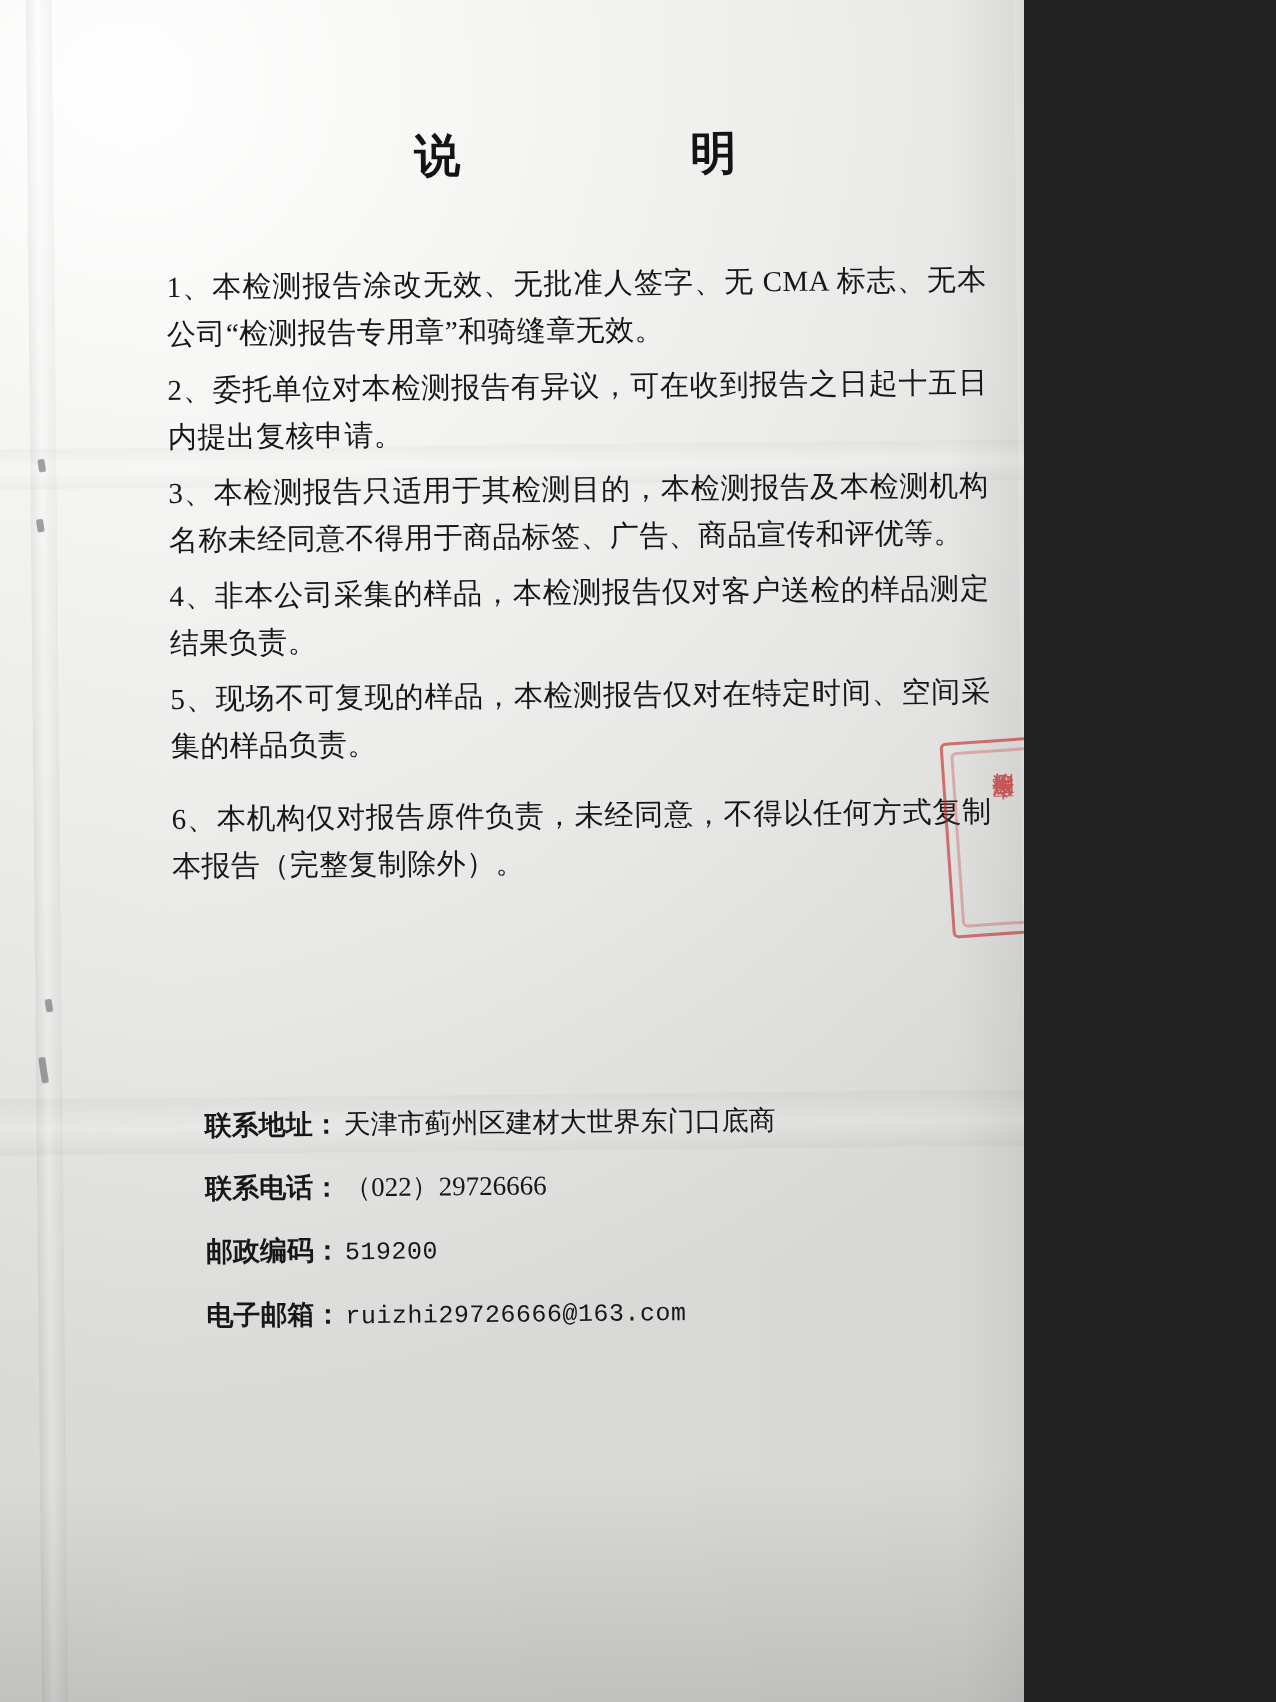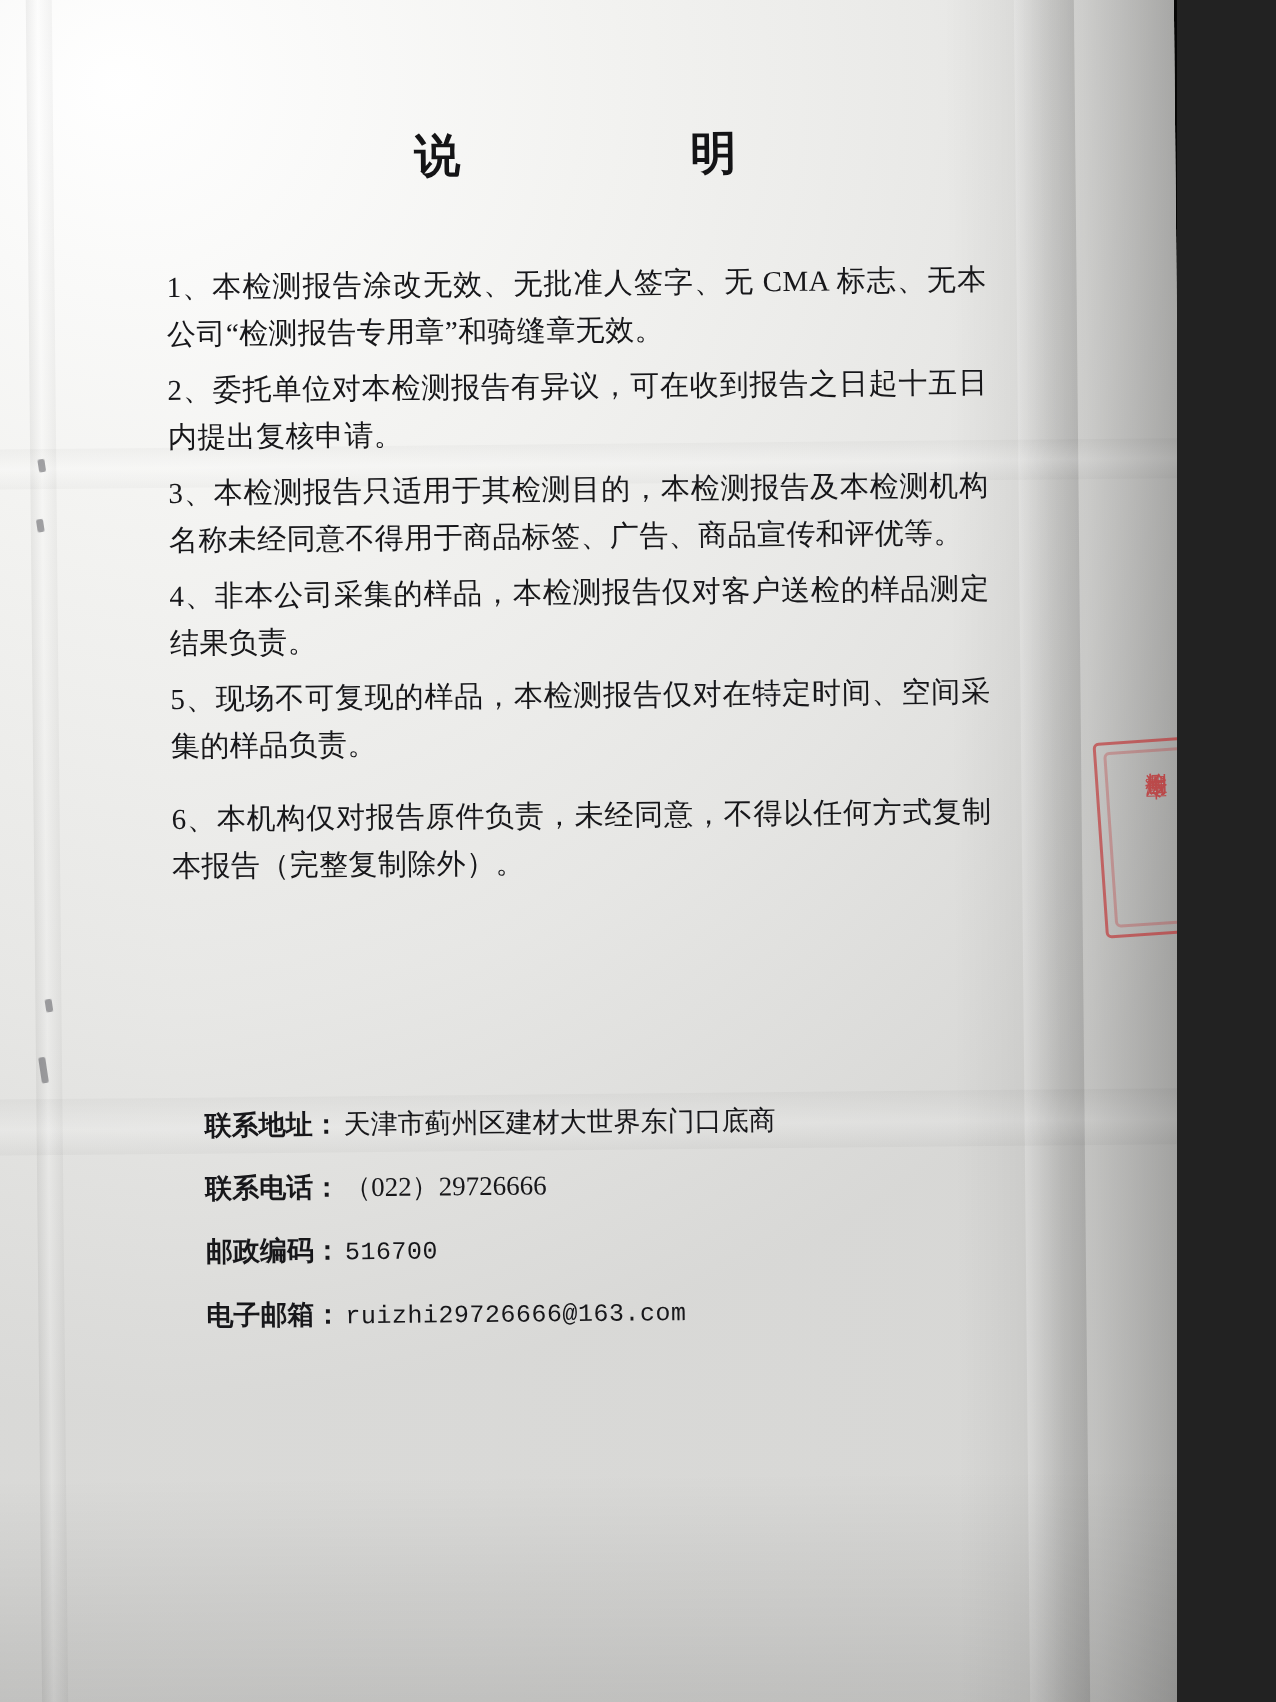--- a/index.html
+++ b/index.html
@@ -10,21 +10,21 @@
   body {
     width: 1276px;
     height: 1702px;
     overflow: hidden;
     font-family: "Liberation Serif", serif;
   }
 
   
   #photo {
     position: relative;
-    width: 1177px;
+    width: 1024px;
     height: 1702px;
     background: #bef264;
     overflow: hidden;
   }
 
   
   #backdrop {
     position: absolute;
     inset: 0;
     background:
@@ -218,21 +218,21 @@
       <div class="contact-row">
         <span class="contact-label">联系地址：</span>
         <span class="contact-value">天津市蓟州区建材大世界东门口底商</span>
       </div>
       <div class="contact-row">
         <span class="contact-label">联系电话：</span>
         <span class="contact-value">（022）29726666</span>
       </div>
       <div class="contact-row">
         <span class="contact-label">邮政编码：</span>
-        <span class="contact-value mono">516700</span>
+        <span class="contact-value mono">519200</span>
       </div>
       <div class="contact-row">
         <span class="contact-label">电子邮箱：</span>
         <span class="contact-value mono">ruizhi29726666@163.com</span>
       </div>
     </div>
 
     <div id="shade-right"></div>
     <div id="shade-bottom"></div>
   </div>

